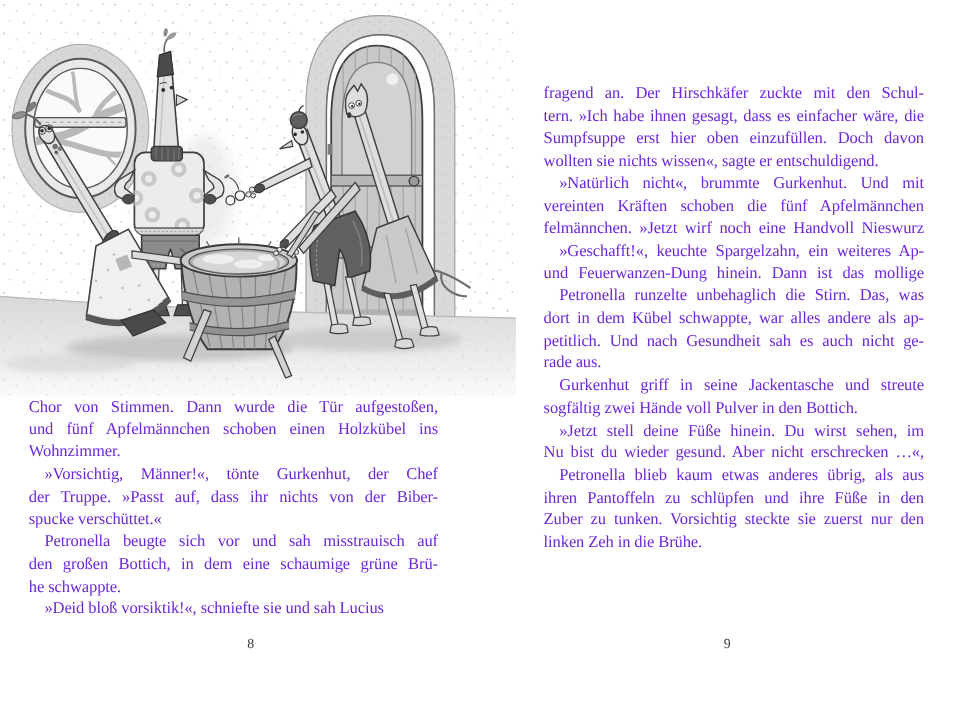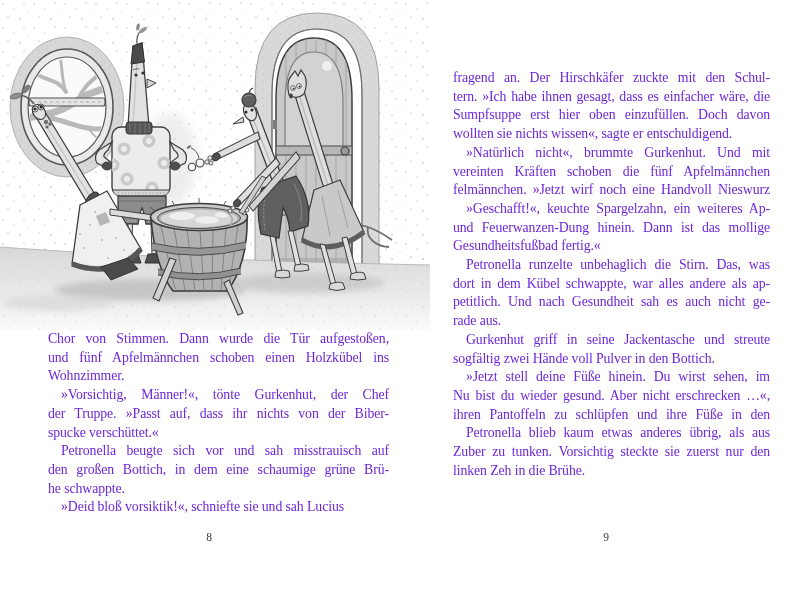--- a/index.html
+++ b/index.html
@@ -2,21 +2,21 @@
 <html><head>
 <meta charset="utf-8">
 <style>
   html,body { margin:0; padding:0; background:#ffffff; }
   .spread {
     position:relative; width:800px; height:593px; background:#ffffff;
     overflow:hidden; font-family:"Liberation Serif", serif;
   }
   .illustration { position:absolute; left:0; top:0; width:430px; height:330px; }
   .textcol { position:absolute; color:#6d28d9; font-size:13.8px; line-height:18.7px; letter-spacing:-0.1px; }
-  .left-col  { left:48px;  top:330px; width:341px; }
+  .left-col  { left:24px;  top:330px; width:341px; }
   .right-col { left:453px; top:69px;  width:317px; }
   .line { text-align:justify; text-align-last:justify; white-space:nowrap; }
   .line.end { text-align-last:left; }
   .line.indent { text-indent:13px; }
   .pagenum { position:absolute; font-size:11.5px; color:#3a3a3a; width:40px; text-align:center; }
   .pagenum.pn-left  { left:189px; top:531px; }
   .pagenum.pn-right { left:586px; top:531px; }
 </style>
 </head>
 <body>
@@ -309,29 +309,28 @@
   <div class="textcol right-col">
       <div class="line">fragend an. Der Hirschkäfer zuckte mit den Schul-</div>
       <div class="line">tern. »Ich habe ihnen gesagt, dass es einfacher wäre, die</div>
       <div class="line">Sumpfsuppe erst hier oben einzufüllen. Doch davon</div>
       <div class="line end">wollten sie nichts wissen«, sagte er entschuldigend.</div>
       <div class="line indent">»Natürlich nicht«, brummte Gurkenhut. Und mit</div>
       <div class="line">vereinten Kräften schoben die fünf Apfelmännchen</div>
       <div class="line">felmännchen. »Jetzt wirf noch eine Handvoll Nieswurz</div>
       <div class="line indent">»Geschafft!«, keuchte Spargelzahn, ein weiteres Ap-</div>
       <div class="line">und Feuerwanzen-Dung hinein. Dann ist das mollige</div>
-      <div class="line end">Gesundheitsfußbad fertig.«</div>
       <div class="line indent">Petronella runzelte unbehaglich die Stirn. Das, was</div>
       <div class="line">dort in dem Kübel schwappte, war alles andere als ap-</div>
       <div class="line">petitlich. Und nach Gesundheit sah es auch nicht ge-</div>
       <div class="line end">rade aus.</div>
       <div class="line indent">Gurkenhut griff in seine Jackentasche und streute</div>
       <div class="line end">sogfältig zwei Hände voll Pulver in den Bottich.</div>
       <div class="line indent">»Jetzt stell deine Füße hinein. Du wirst sehen, im</div>
       <div class="line">Nu bist du wieder gesund. Aber nicht erschrecken …«,</div>
+      <div class="line indent">Petronella blieb kaum etwas anderes übrig, als aus</div>
       <div class="line">ihren Pantoffeln zu schlüpfen und ihre Füße in den</div>
-      <div class="line indent">Petronella blieb kaum etwas anderes übrig, als aus</div>
       <div class="line">Zuber zu tunken. Vorsichtig steckte sie zuerst nur den</div>
       <div class="line end">linken Zeh in die Brühe.</div>
     </div>
   <div class="pagenum pn-right">9</div>
 
 </div>
 
 </body></html>

